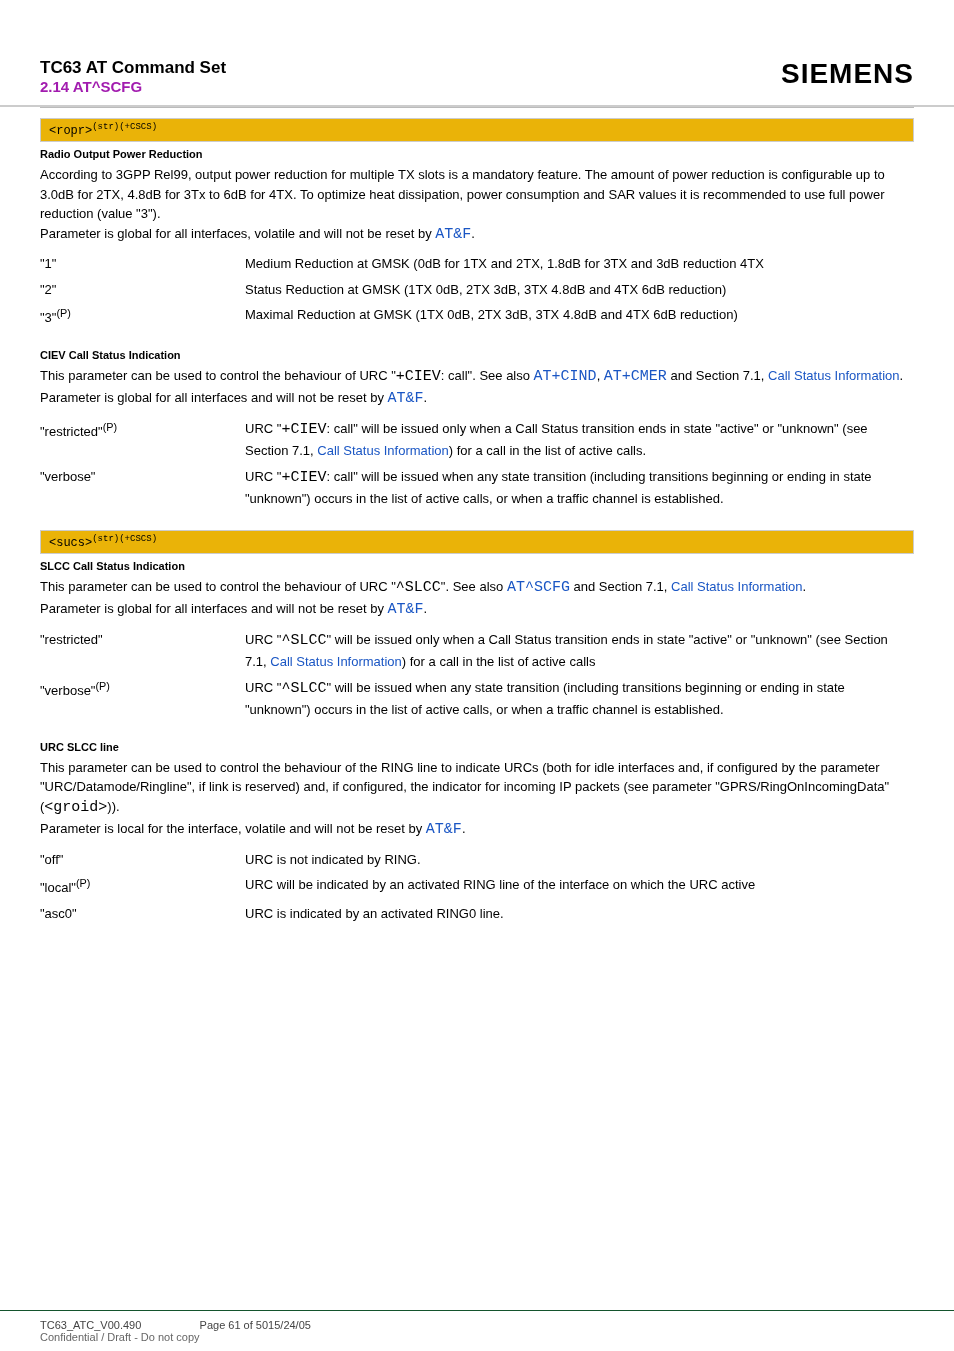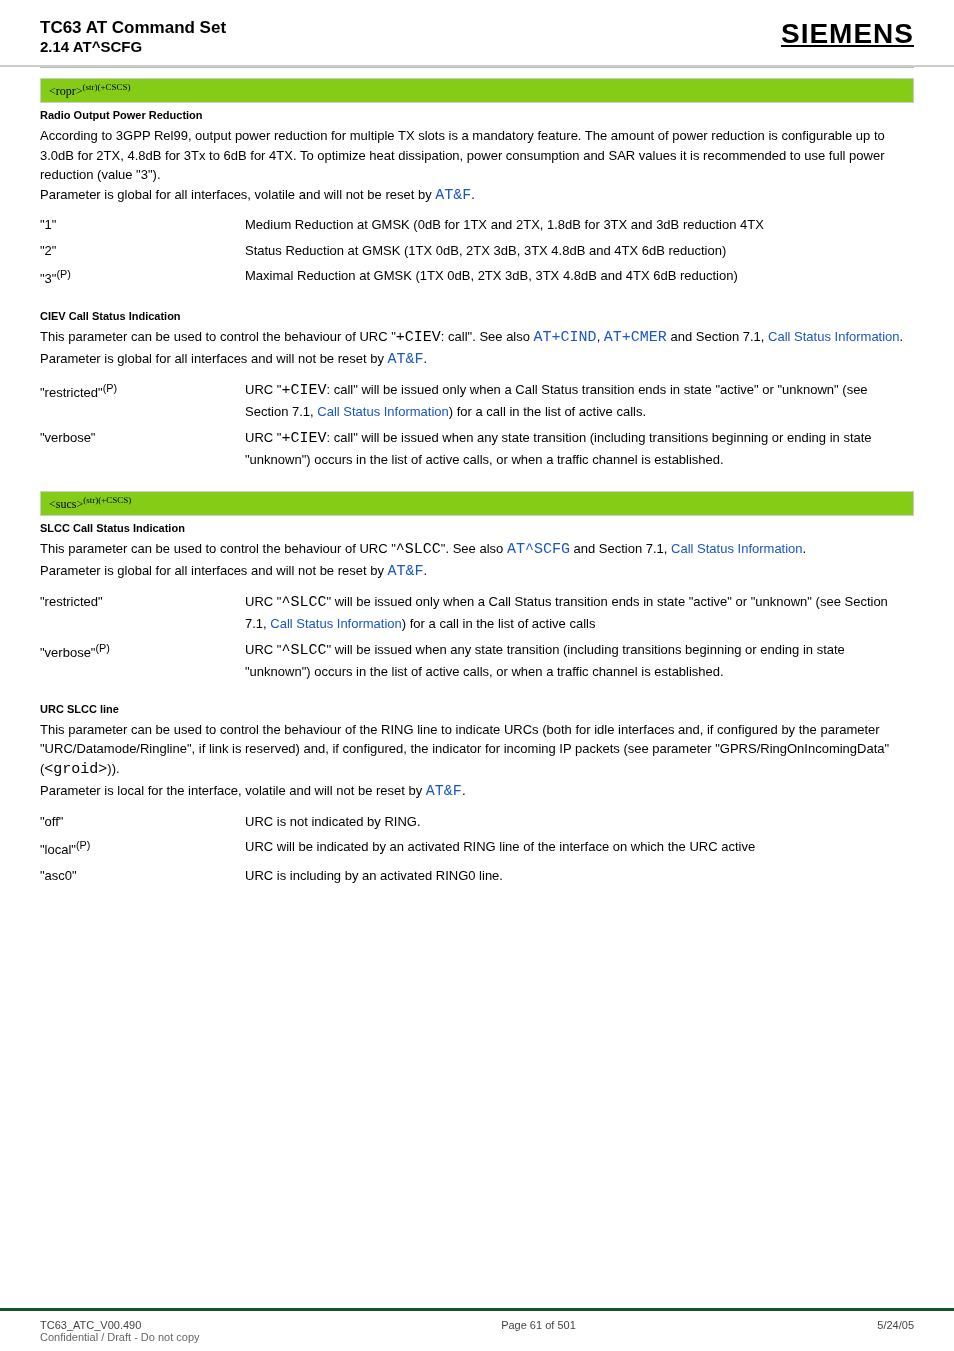--- a/index.html
+++ b/index.html
@@ -18,58 +18,58 @@
       display: flex;
       flex-direction: column;
     }
     
     .header {
       display: flex;
       justify-content: space-between;
       align-items: flex-start;
       padding: 18px 40px 10px 40px;
       border-bottom: 2px solid #ccc;
+      margin-top: 40px;
     }
     .header-left .title-main {
       font-size: 17px;
       font-weight: bold;
       color: #000;
     }
     .header-left .title-sub {
       font-size: 15px;
       font-weight: bold;
-      color: #000000;
+      color: #a21caf;
     }
     .header-right {
       font-size: 28px;
       font-weight: bold;
       color: #000;
       letter-spacing: 1px;
-      text-decoration: underline;
     }
     .divider-line {
       border: none;
       border-top: 1px solid #bbb;
       margin: 0 40px;
     }
     
     .content {
       padding: 10px 40px 20px 40px;
       flex: 1;
     }
     
     .param-section {
       margin-bottom: 18px;
     }
     .param-header-bar {
-      background: #84cc16;
+      background: #eab308;
       border: 1px solid #ccc;
       padding: 3px 8px;
       font-size: 12px;
-      font-family: Liberation Serif, serif;
+      font-family: Liberation Mono, monospace;
       color: #000;
       margin-bottom: 6px;
     }
     .param-header-bar sup {
       font-size: 9px;
     }
     .section-title {
       font-weight: bold;
       font-size: 11px;
       margin-bottom: 5px;
@@ -103,23 +103,23 @@
     .value-table td:first-child {
       width: 200px;
       padding-left: 0;
       font-size: 13px;
     }
     .value-table td:last-child {
       width: calc(100% - 200px);
     }
     
     .footer {
-      border-top: 3px solid #14532d;
+      border-top: 1px solid #14532d;
       display: flex;
-      justify-content: space-between;
+      justify-content: flex-start;
       padding: 8px 40px;
       font-size: 11px;
       color: #444;
       margin-top: auto;
     }
     .footer-left { display: flex; flex-direction: column; }
     .footer-left span:first-child { font-weight: normal; }
     .footer-left span:last-child { color: #666; }
   </style>
 </head>
@@ -219,21 +219,21 @@
             <tr>
           <td>"off"</td>
           <td>URC is not indicated by RING.</td>
         </tr>
         <tr>
           <td>"local"<sup>(P)</sup></td>
           <td>URC will be indicated by an activated RING line of the interface on which the URC active</td>
         </tr>
         <tr>
           <td>"asc0"</td>
-          <td>URC is including by an activated RING0 line.</td>
+          <td>URC is indicated by an activated RING0 line.</td>
         </tr>
       </tbody>
         </table>
     </div>
 
   </div>
 
   <div class="footer">
     <div class="footer-left">
       <span>TC63_ATC_V00.490</span>

